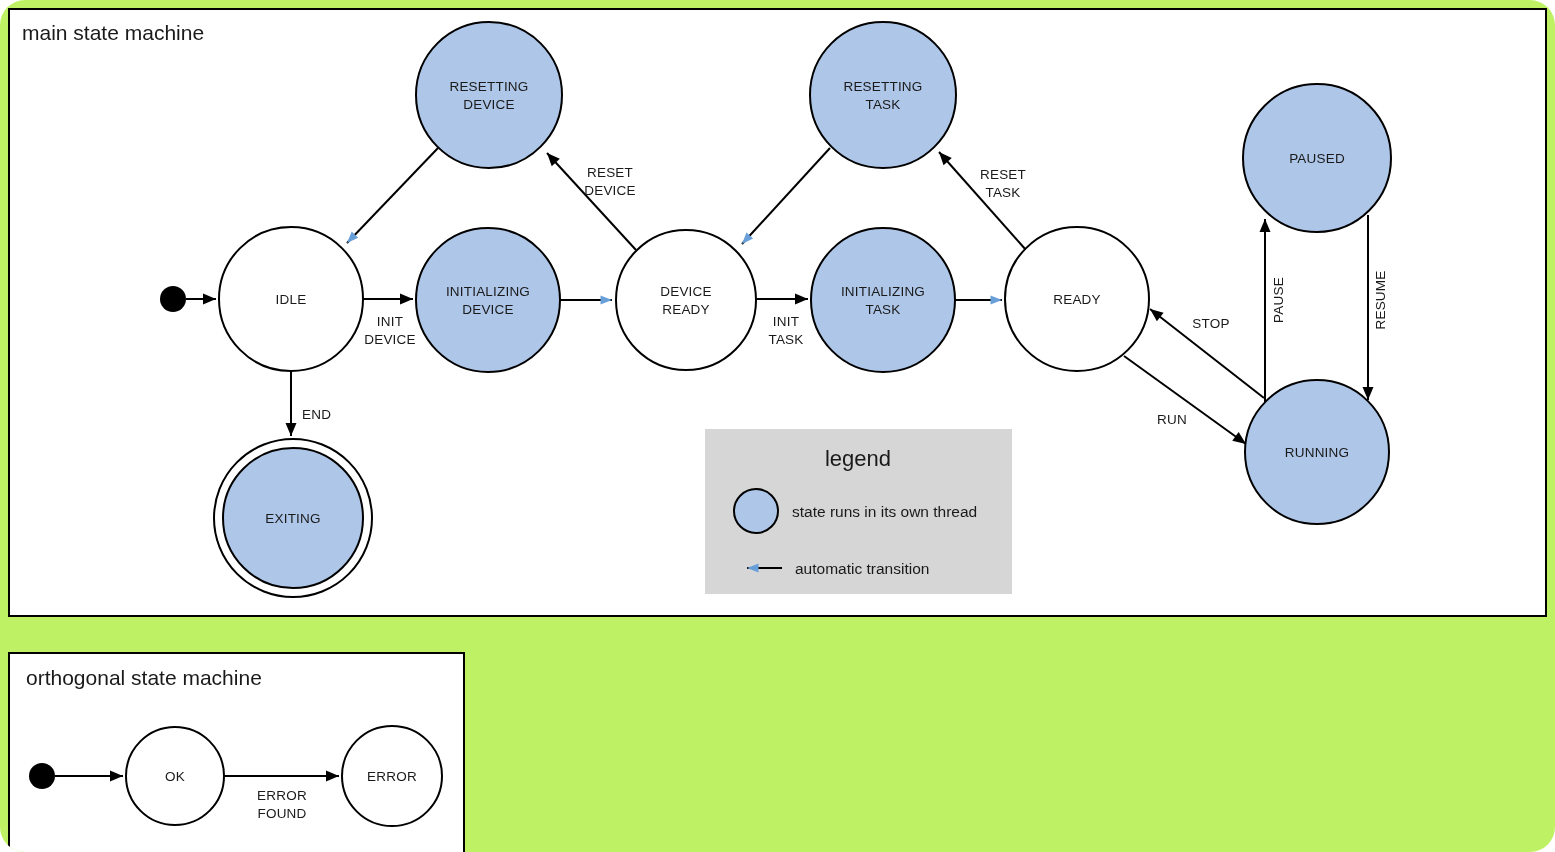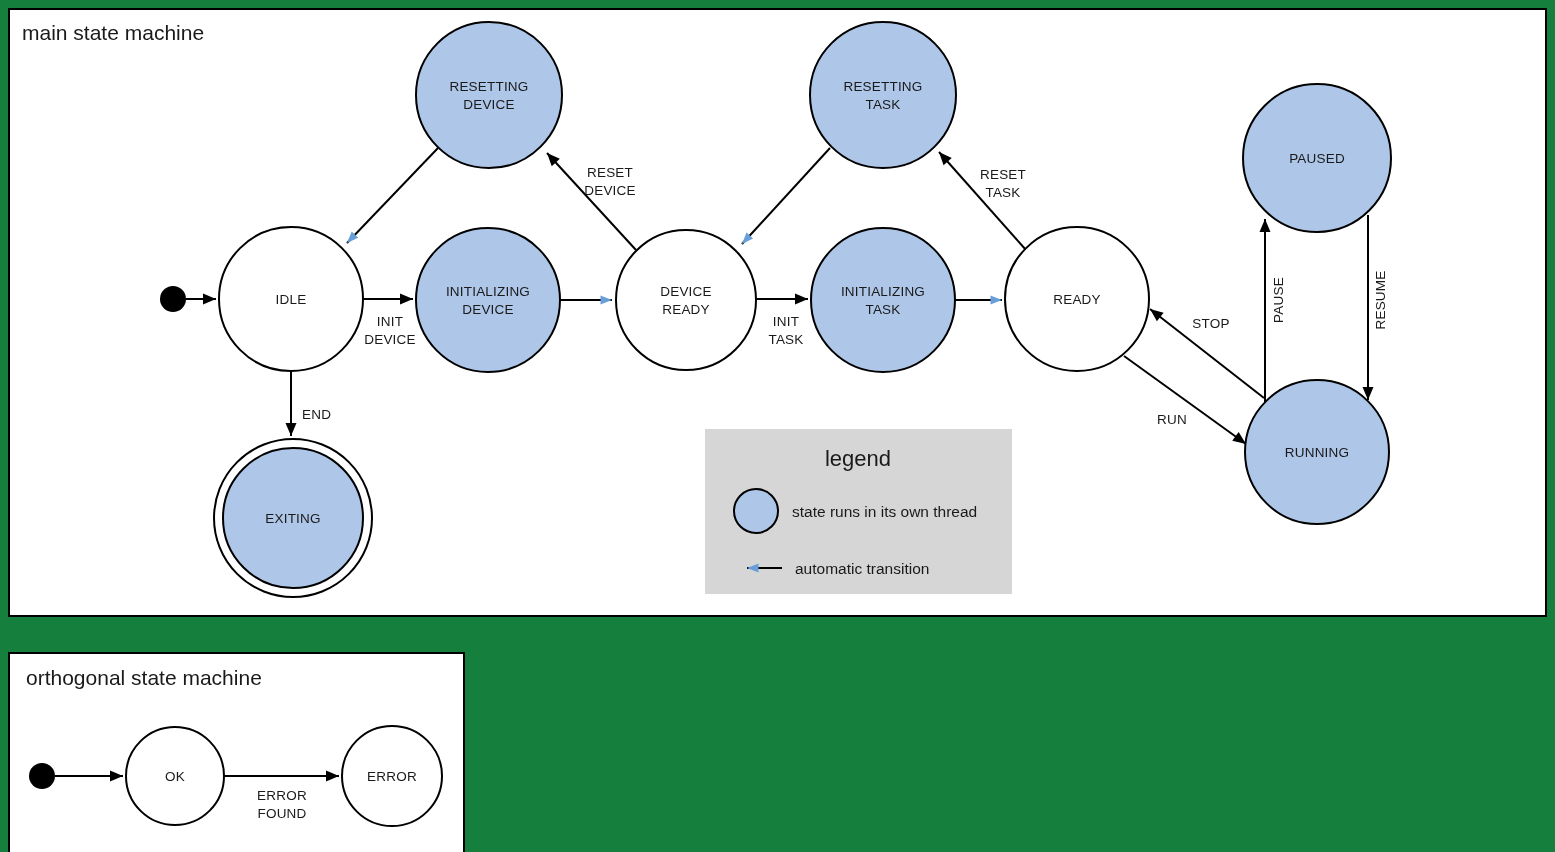--- a/index.html
+++ b/index.html
@@ -7,22 +7,23 @@
     padding: 0;
     background: #ffffff;
     width: 1555px;
     height: 852px;
     font-family: "Liberation Sans", sans-serif;
   }
   .canvas {
     position: relative;
     width: 1555px;
     height: 852px;
-    background: #15803d;
+    background: #bef264;
     overflow: hidden;
+    border-radius: 25px;
   }
   .machine-box {
     position: absolute;
     border: 2px solid #000000;
     background: #ffffff;
   }
   #main-box  { left: 8px; top: 8px;   width: 1535px; height: 605px; }
   #ortho-box { left: 8px; top: 639px; width: 453px;  height: 200px; margin-top: 13px; }
   svg { display: block; }
   text {

